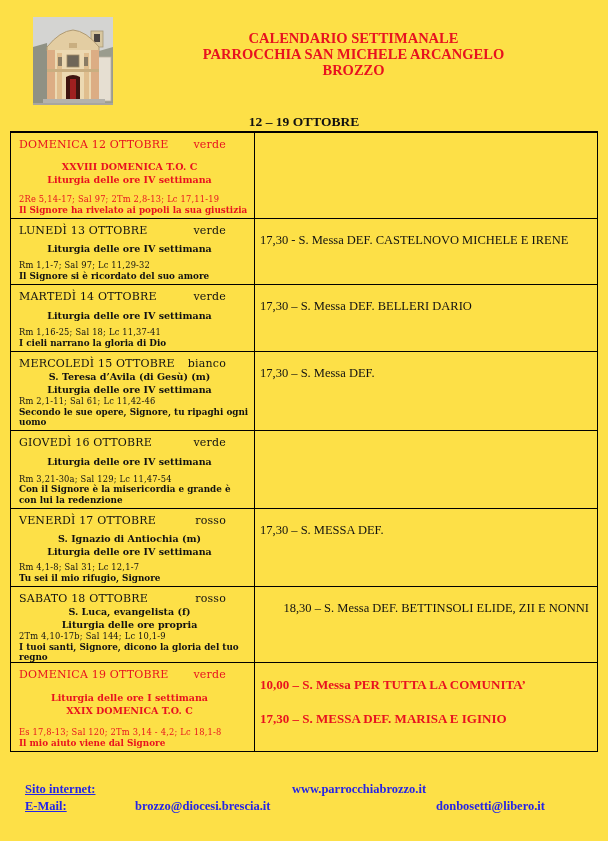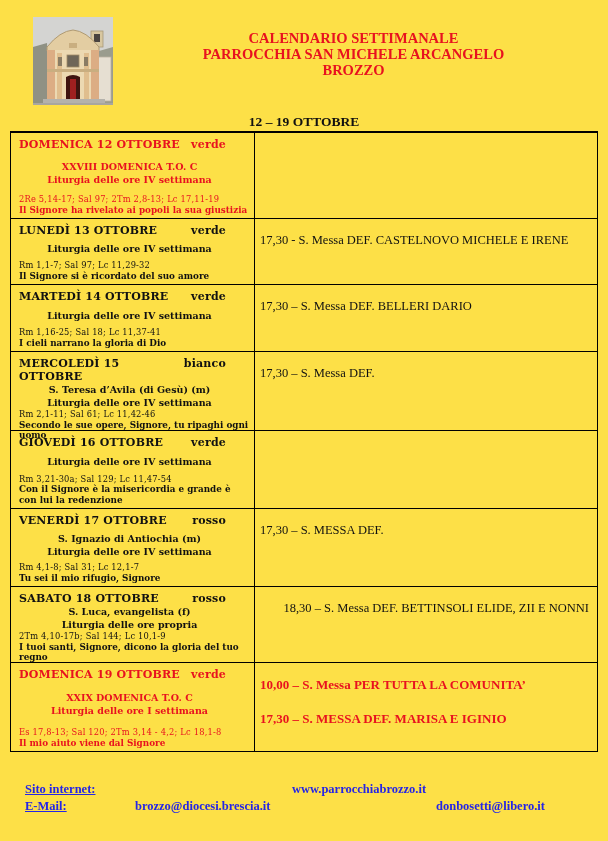--- a/index.html
+++ b/index.html
@@ -27,21 +27,21 @@
   }
   .cal-row { display:flex; border-bottom:1px solid #000; }
   .cal-row:last-child { border-bottom:none; }
   .h0{height:86px}.h1{height:66px}.h2{height:67px}.h3{height:79px}
   .h4{height:78px}.h5{height:78px}.h6{height:76px}.h7{height:88px}
   .day-cell {
     width:244px; flex:0 0 244px; border-right:1px solid #000;
     display:flex; flex-direction:column; padding:3px 4px 2px 8px;
   }
   .day-head { display:flex; justify-content:space-between; padding:2px 24px 0 0;
-    font-weight:bold; font-size:11px; letter-spacing:.2px; }
+    font-weight:normal; font-size:11px; letter-spacing:.2px; }
   .day-mid { flex:1; display:flex; flex-direction:column; justify-content:center;
     text-align:center; font-weight:bold; font-size:9.5px; line-height:13px; padding-right:10px; }
   .day-readings { font-size:8.3px; line-height:10.5px; padding-bottom:1px; letter-spacing:.2px; }
   .psalm { font-weight:bold; font-size:8.8px; letter-spacing:0; }
   .mass-cell {
     flex:1; padding:14px 8px 2px 5px;
     font-family:"Liberation Serif", serif; font-size:12.5px; line-height:15px; color:#111;
   }
   .mass-line { margin-bottom:16px; }
   .mass-cell.center { text-align:right; }
@@ -233,22 +233,22 @@
       </div>
     </div>
 
     <div class="cal-row h7 red">
       <div class="day-cell">
         <div class="day-head">
           <span>DOMENICA 19 OTTOBRE</span>
           <span>verde</span>
         </div>
         <div class="day-mid">
+          <div>Liturgia delle ore I settimana</div>
           <div>XXIX DOMENICA T.O. C</div>
-          <div>Liturgia delle ore I settimana</div>
         </div>
         <div class="day-readings">
           <div>Es 17,8-13; Sal 120; 2Tm 3,14 - 4,2; Lc 18,1-8</div>
           <div class="psalm">Il mio aiuto viene dal Signore</div>
         </div>
       </div>
       <div class="mass-cell">
         <div class="mass-line">10,00 – S. Messa PER TUTTA LA COMUNITA’</div>
         <div class="mass-line">17,30 – S. MESSA DEF. MARISA E IGINIO</div>
       </div>

